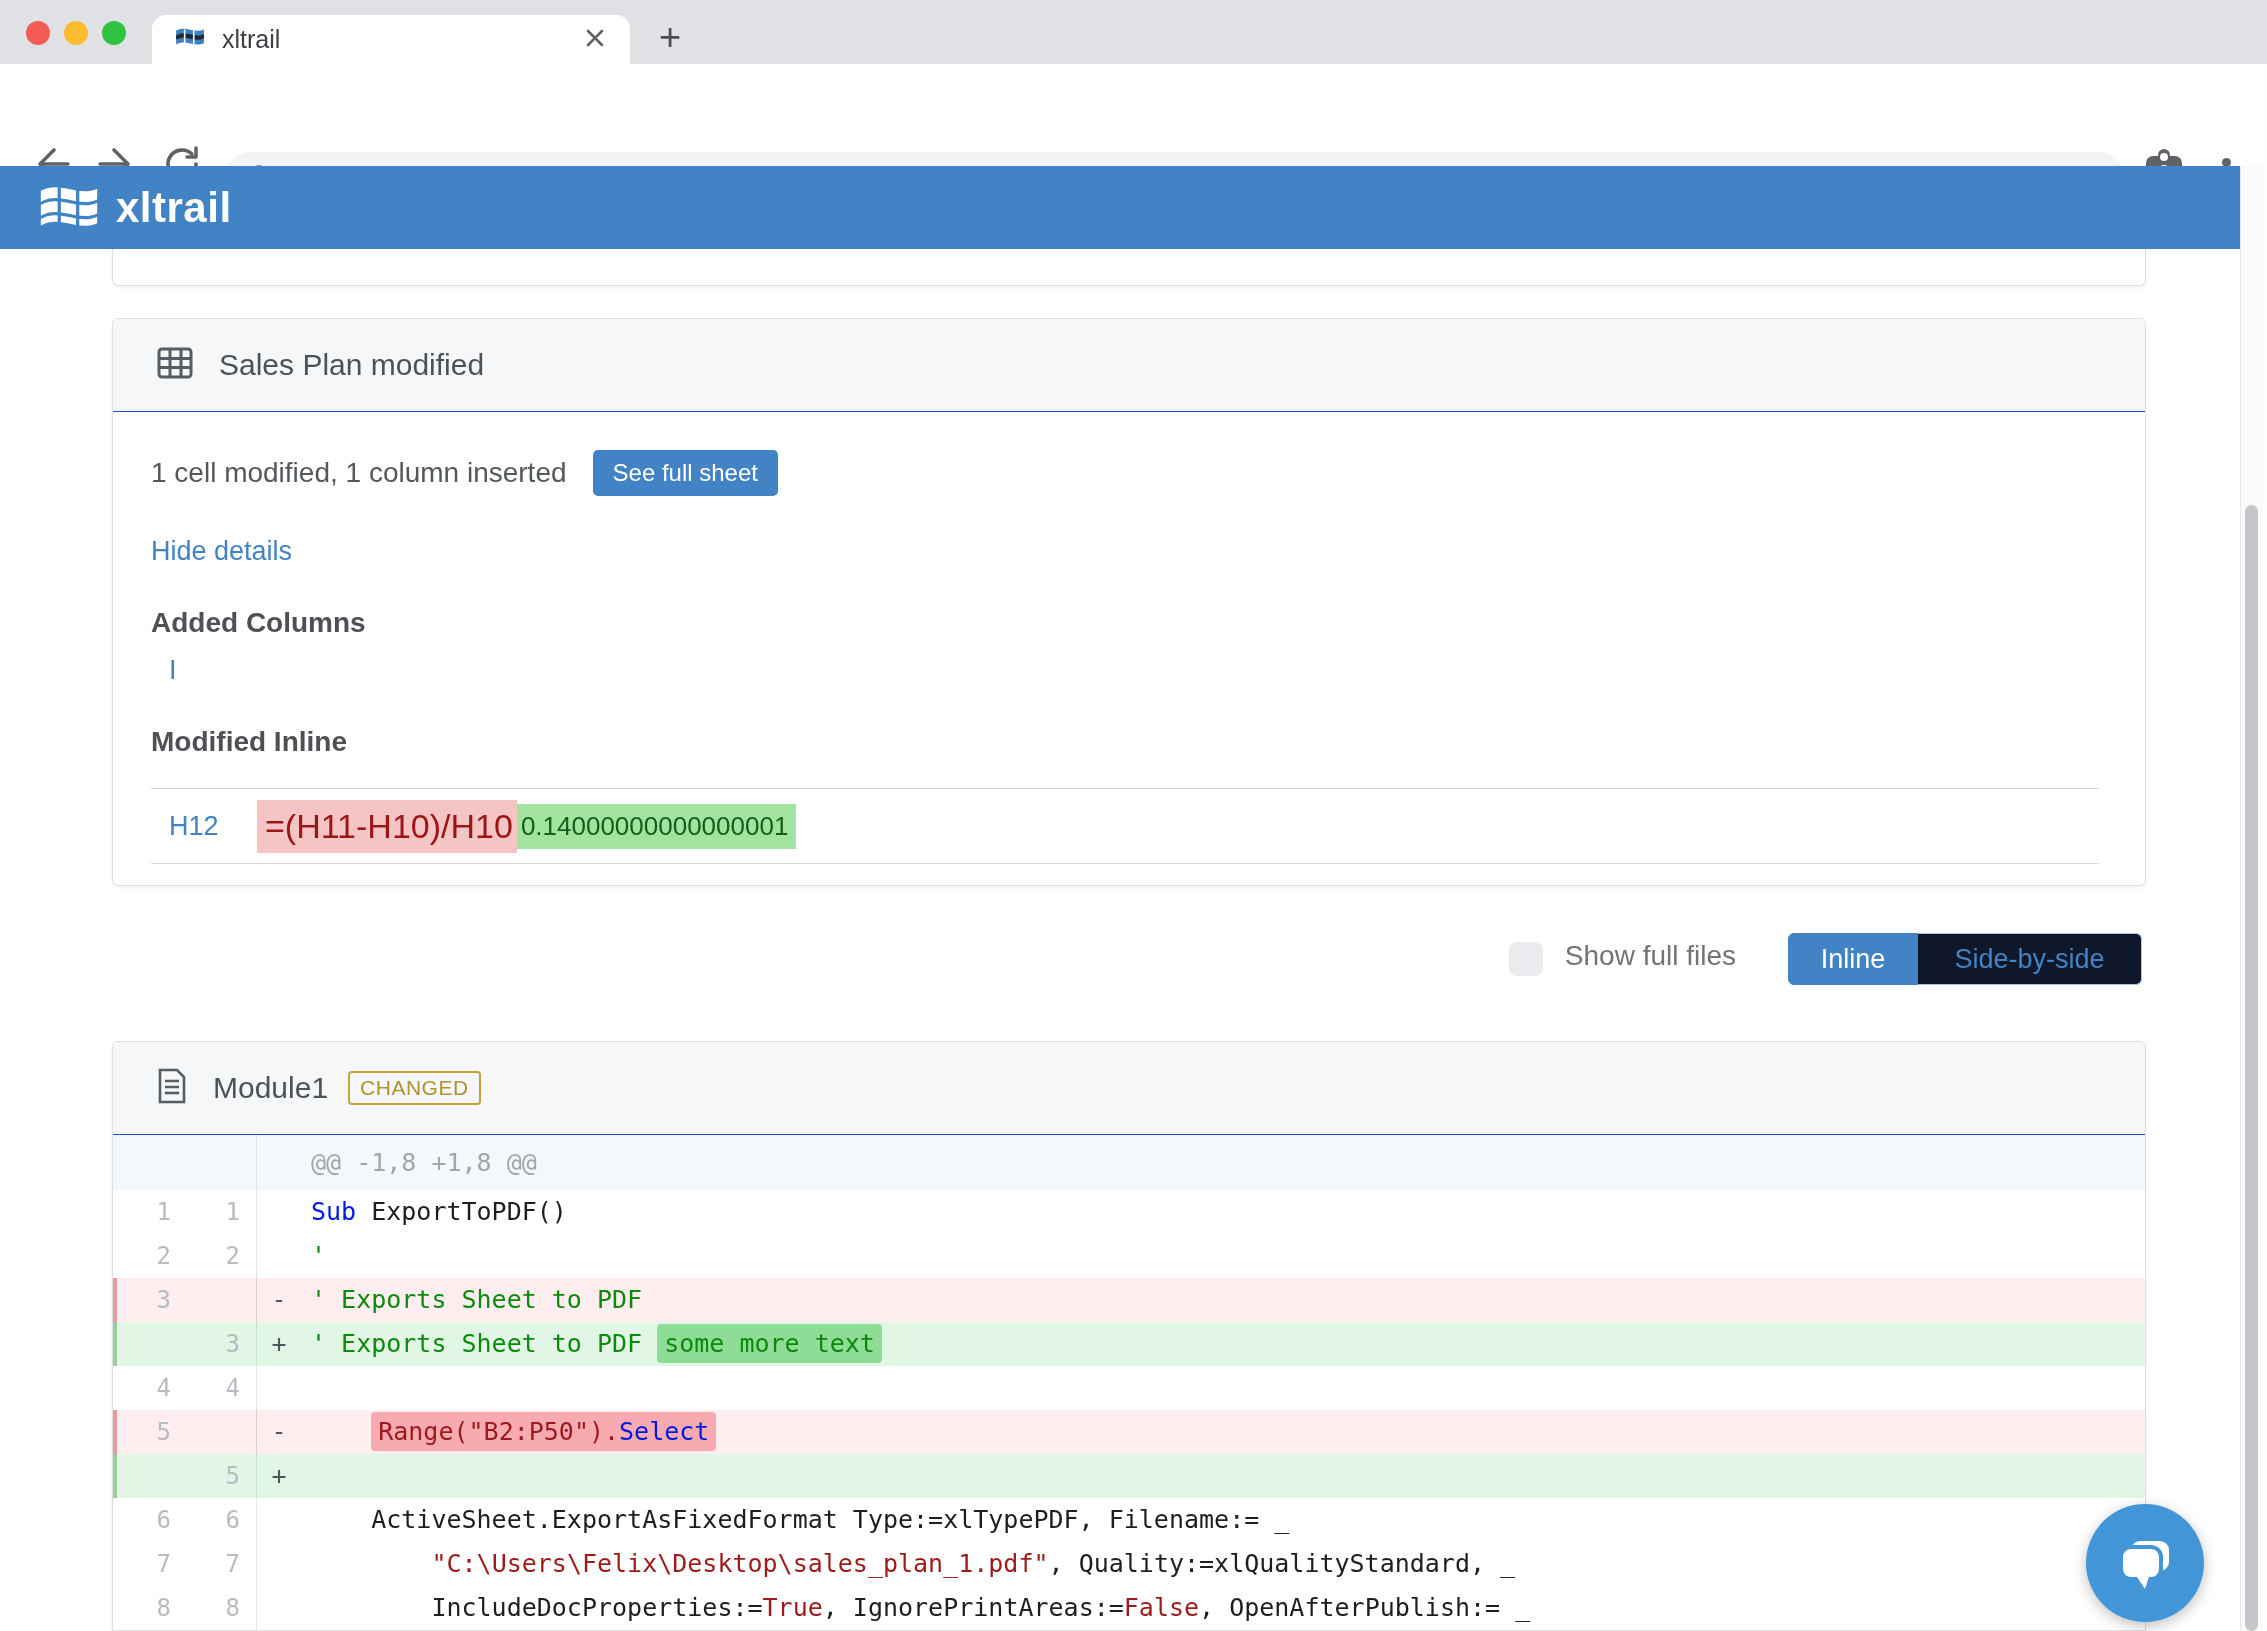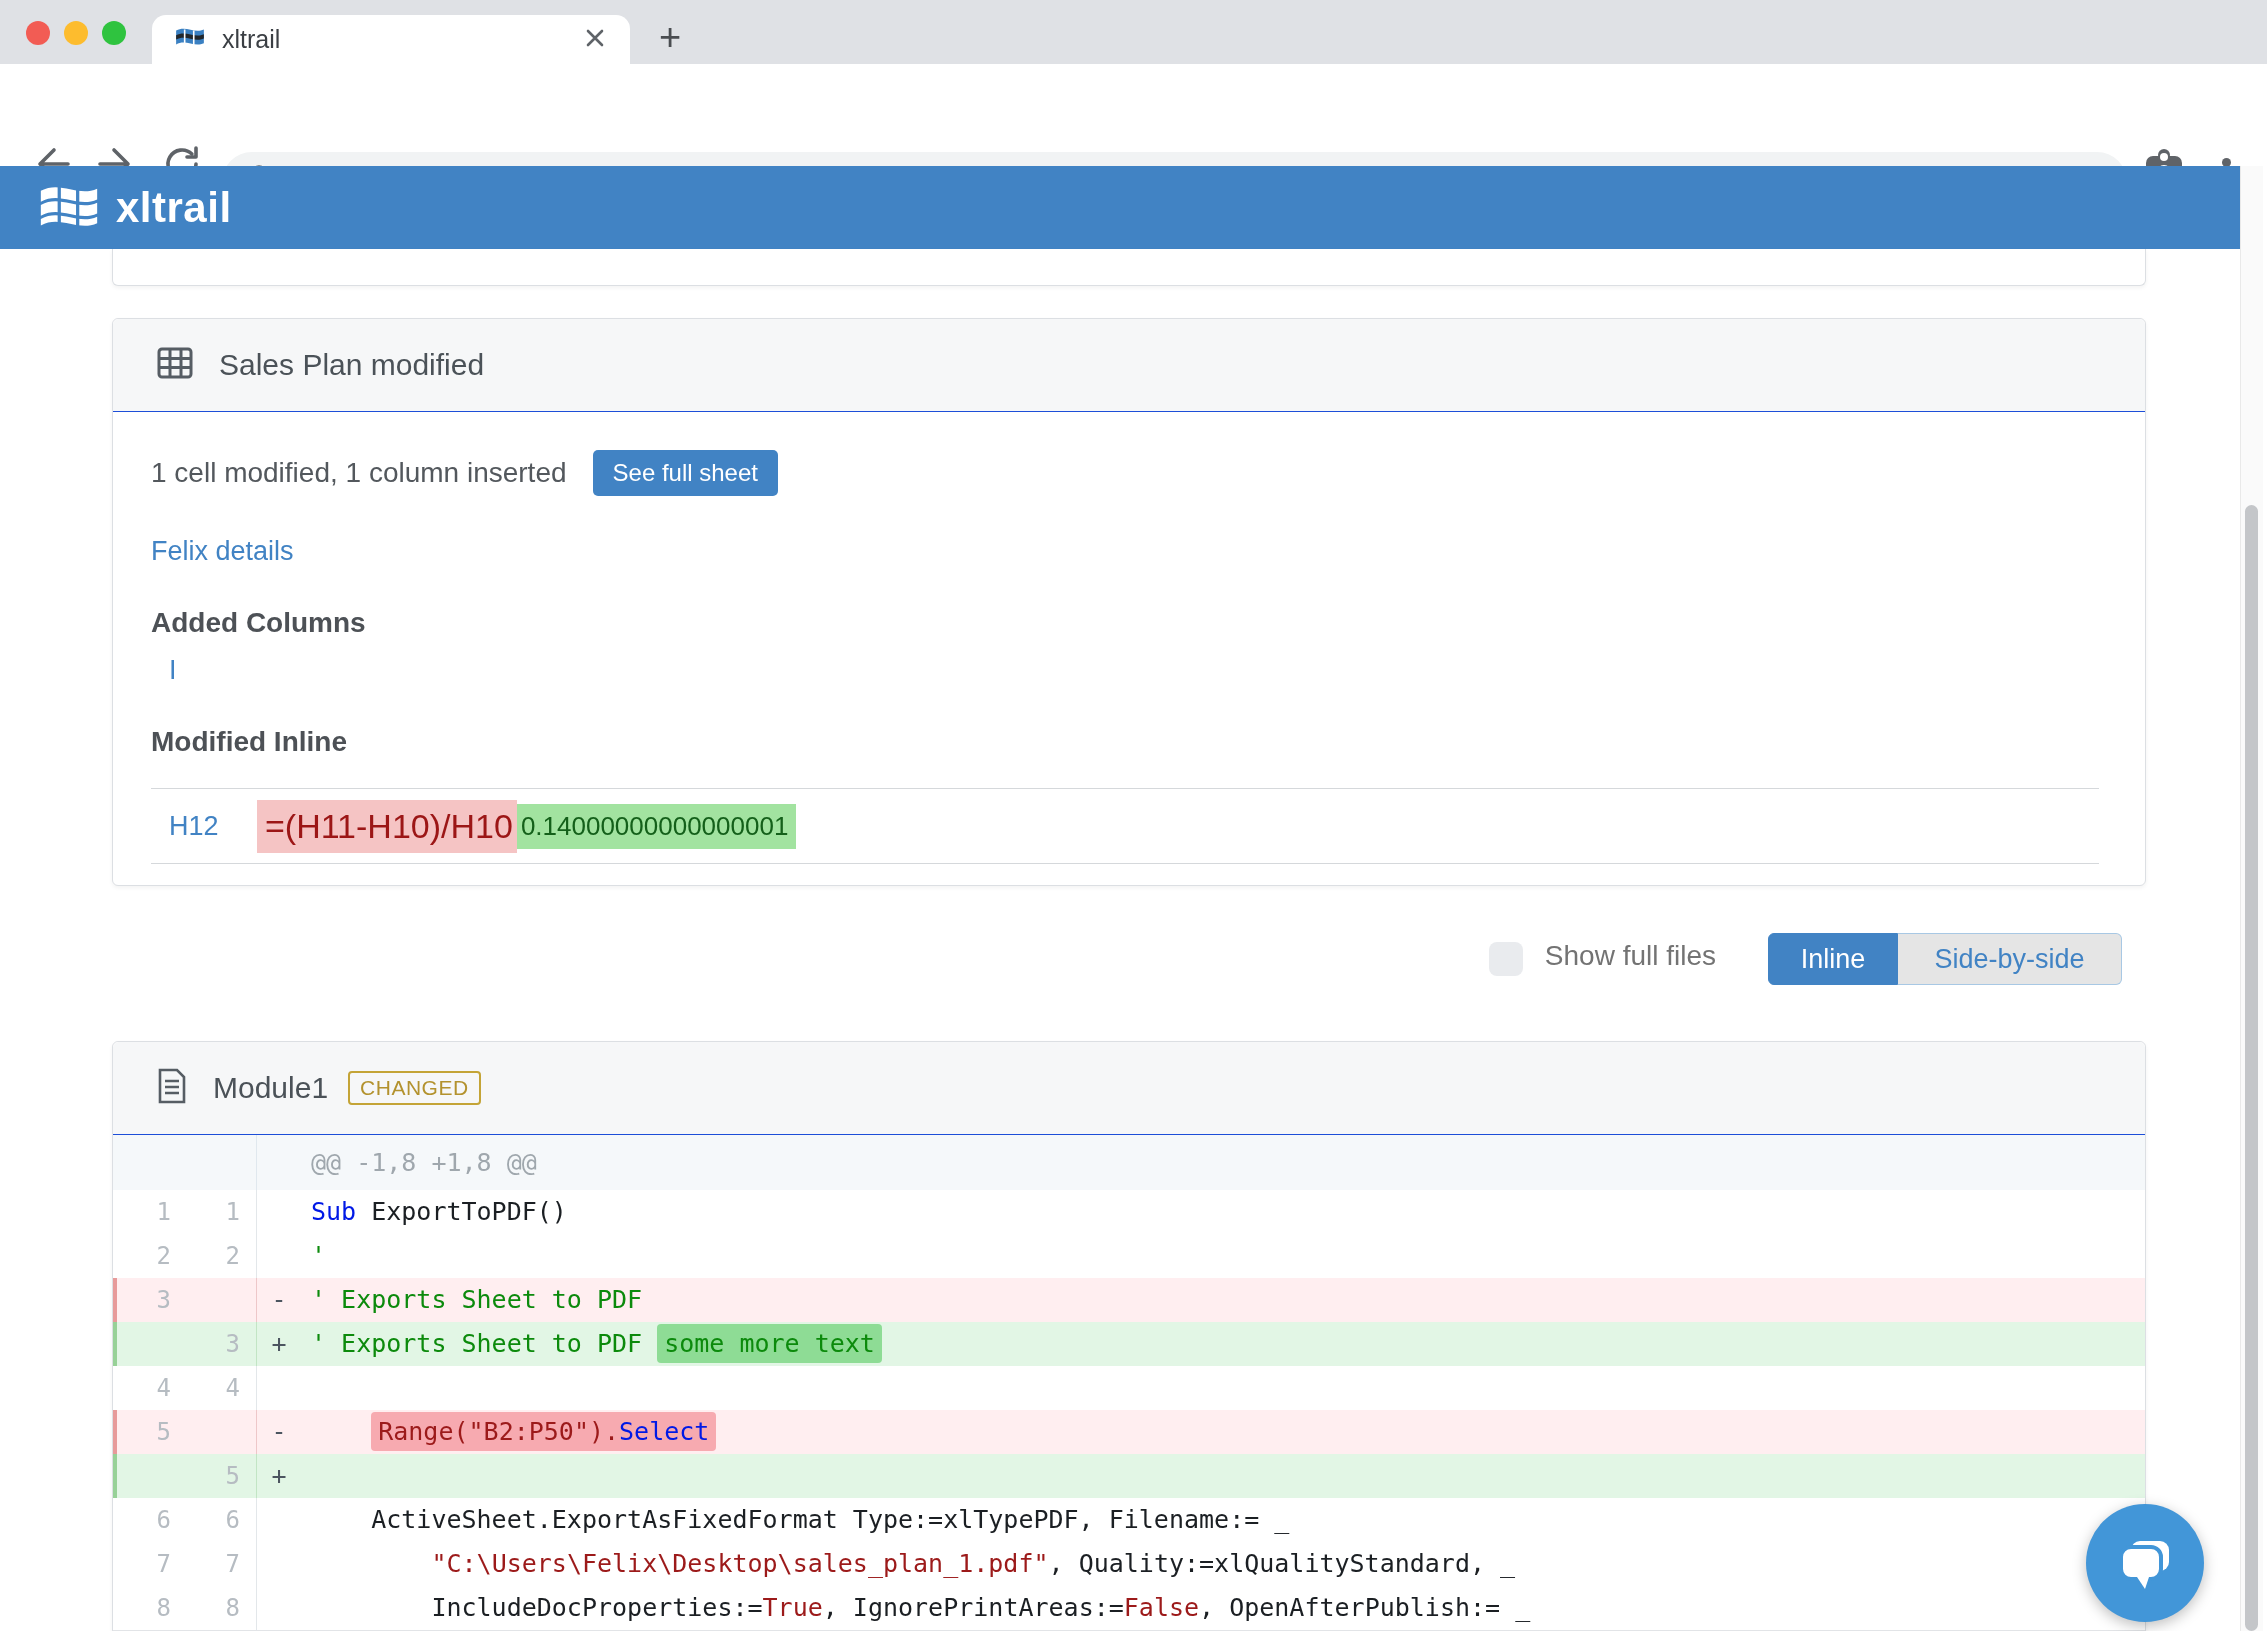--- a/index.html
+++ b/index.html
@@ -69,22 +69,22 @@
   .mod-new { background:#a2e3a0; color:#14601a; font-size:26px; padding:7px 8px 7px 4px; }
 
   
   #controls { top:677px; left:0; width:2146px; height:66px; display:flex; align-items:center;
               justify-content:flex-end; }
   #show-files-box { width:34px; height:34px; background:#e9ebee; border-radius:8px; }
   #show-files-label { font-size:28px; color:#737373; margin:0 52px 6px 22px; }
   .seg-btn { height:52px; font-size:27px; display:flex; align-items:center; justify-content:center; }
   #btn-inline { width:130px; background:#4183c4; color:#fff; border:1px solid #4183c4;
                 border-radius:6px 0 0 6px; }
-  #btn-side { width:224px; background:#e5e5e5; color:#4183c4; border:1px solid #a8c8e4;
-              border-left:none; border-radius:0 6px 6px 0; margin-right:24px; }
+  #btn-side { width:224px; background:#0f172a; color:#4183c4; border:1px solid #a8c8e4;
+              border-left:none; border-radius:0 6px 6px 0; margin-right:4px; }
 
   
   #module-card { top:792px; height:609px; overflow:hidden; }
   #badge { margin-left:20px; border:2px solid #c4a437; color:#b3922e; border-radius:4px;
            font-size:21px; padding:3px 10px; letter-spacing:.5px; }
   #diff { font-family:"DejaVu Sans Mono", monospace; }
   .diff-row { display:flex; height:44px; line-height:44px; border-left:4px solid transparent;
               white-space:pre; font-size:25px; color:#24292e; position:relative; }
   .diff-row .gutter { width:70px; text-align:right; padding-right:16px; color:#b6bcc2; font-size:24px; }
   .diff-row .gutter.new { border-right:1px solid #e3e7ea; }
@@ -219,21 +219,21 @@
             <path d="M2 12.5 H34 M2 21.5 H34 M13 3 V31 M24 3 V31" stroke="#565d64" stroke-width="3"></path>
           </svg>
       </span>
       <span class="card-title">Sales Plan modified</span>
     </div>
     <div id="sheet-body">
       <div id="summary-row">
         <span id="summary-text">1 cell modified, 1 column inserted</span>
         <button id="see-full-sheet">See full sheet</button>
       </div>
-      <div id="hide-details">Felix details</div>
+      <div id="hide-details">Hide details</div>
       <div class="section-h">Added Columns</div>
       <div id="added-cols"><span>I</span></div>
       <div class="section-h">Modified Inline</div>
       <div id="mod-table">
           <div class="mod-row">
             <span class="mod-cell">H12</span>
             <span class="mod-old">=(H11-H10)/H10</span>
             <span class="mod-new">0.14000000000000001</span>
           </div>
         </div>

